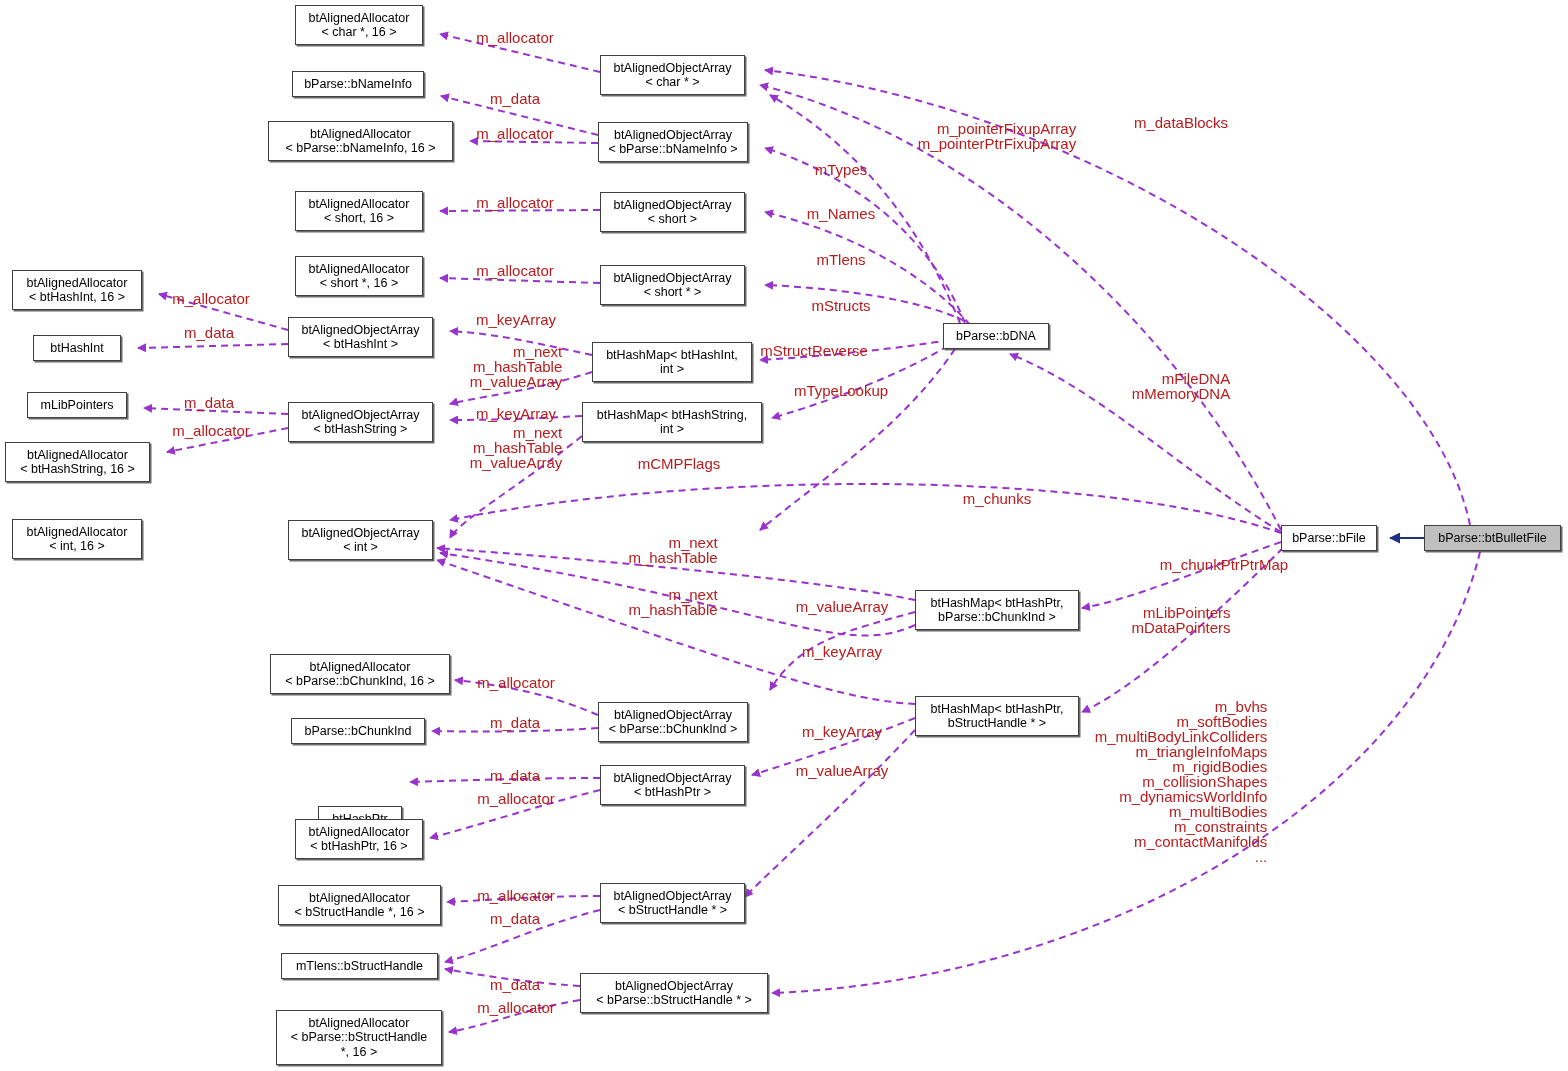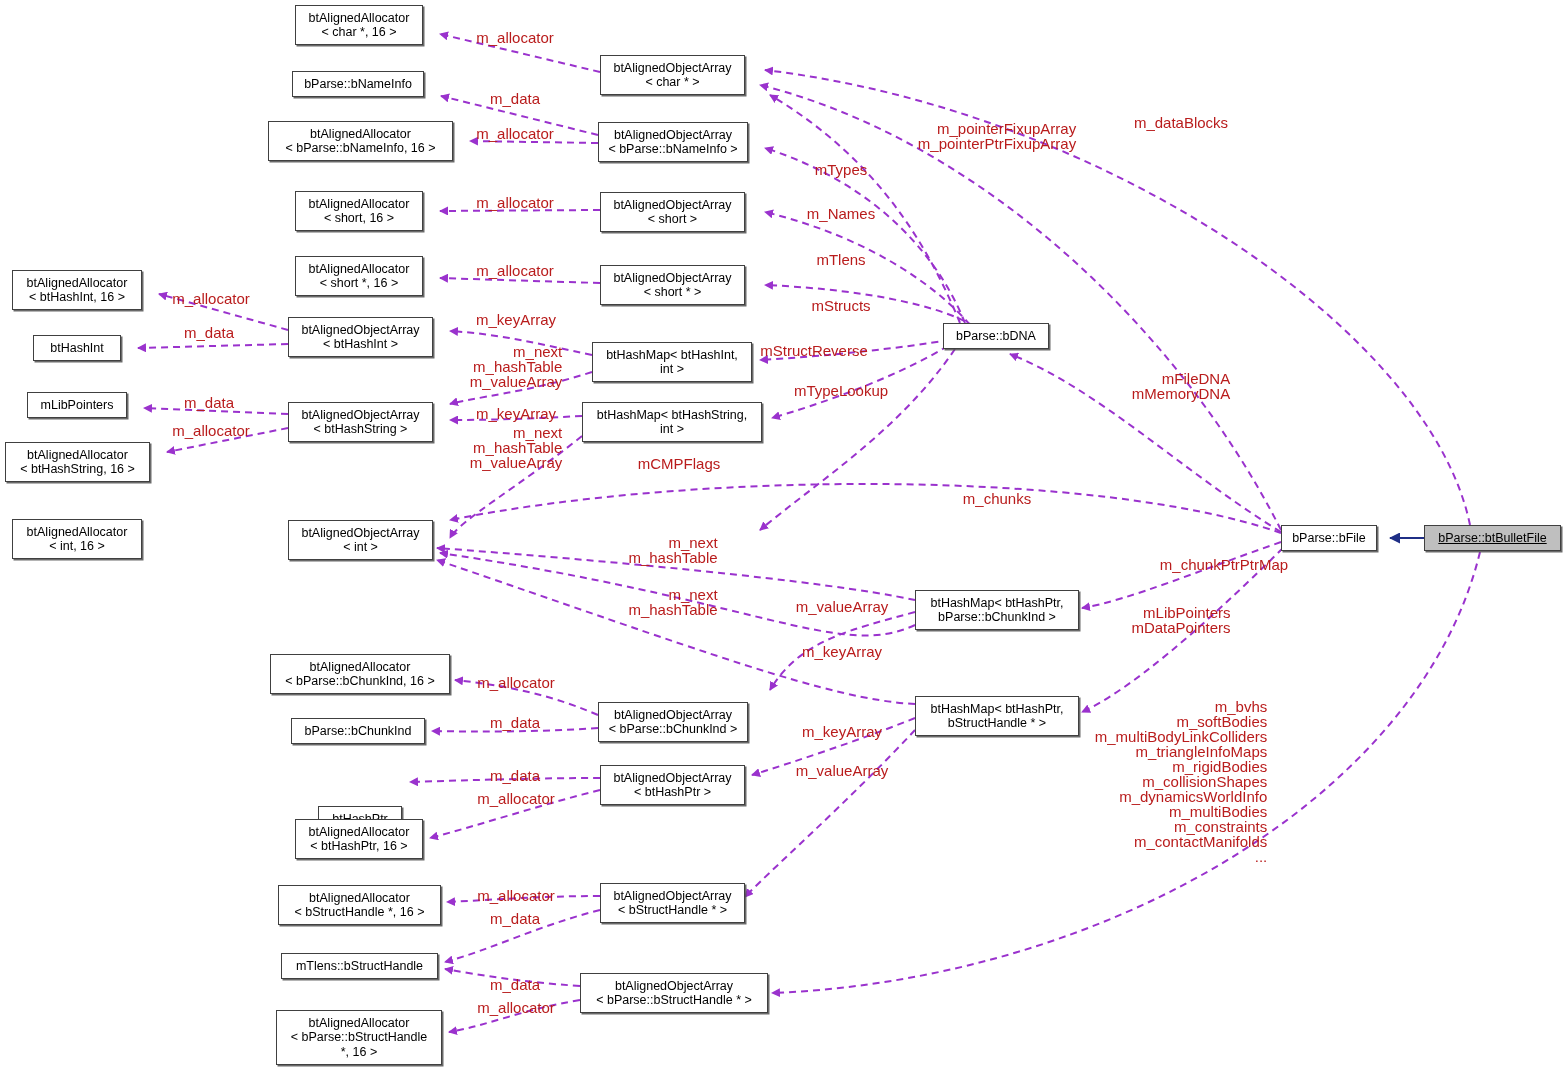--- a/index.html
+++ b/index.html
@@ -149,21 +149,21 @@
       <div class="node" style="left: 582px; top: 402px; width: 180px; height: 40px;">btHashMap&lt; btHashString,
 int &gt;</div>
       <div class="node" style="left: 5px; top: 442px; width: 145px; height: 40px;">btAlignedAllocator
 &lt; btHashString, 16 &gt;</div>
       <div class="node" style="left: 943px; top: 323px; width: 106px; height: 26px;">bParse::bDNA</div>
       <div class="node" style="left: 12px; top: 519px; width: 130px; height: 40px;">btAlignedAllocator
 &lt; int, 16 &gt;</div>
       <div class="node" style="left: 288px; top: 520px; width: 145px; height: 40px;">btAlignedObjectArray
 &lt; int &gt;</div>
       <div class="node" style="left: 1281px; top: 525px; width: 96px; height: 26px;">bParse::bFile</div>
-      <div class="node highlight" style="left: 1424px; top: 525px; width: 137px; height: 26px; text-decoration: underline;">bParse::btBulletFile</div>
+      <div class="node highlight" style="left: 1424px; top: 525px; width: 137px; height: 26px;">bParse::btBulletFile</div>
       <div class="node" style="left: 915px; top: 590px; width: 164px; height: 40px;">btHashMap&lt; btHashPtr,
 bParse::bChunkInd &gt;</div>
       <div class="node" style="left: 270px; top: 654px; width: 180px; height: 40px;">btAlignedAllocator
 &lt; bParse::bChunkInd, 16 &gt;</div>
       <div class="node" style="left: 915px; top: 696px; width: 164px; height: 40px;">btHashMap&lt; btHashPtr,
 bStructHandle * &gt;</div>
       <div class="node" style="left: 598px; top: 702px; width: 150px; height: 40px;">btAlignedObjectArray
 &lt; bParse::bChunkInd &gt;</div>
       <div class="node" style="left: 291px; top: 718px; width: 134px; height: 26px;">bParse::bChunkInd</div>
       <div class="node" style="left: 318px; top: 806px; width: 84px; height: 26px; text-decoration: underline;">btHashPtr</div>

